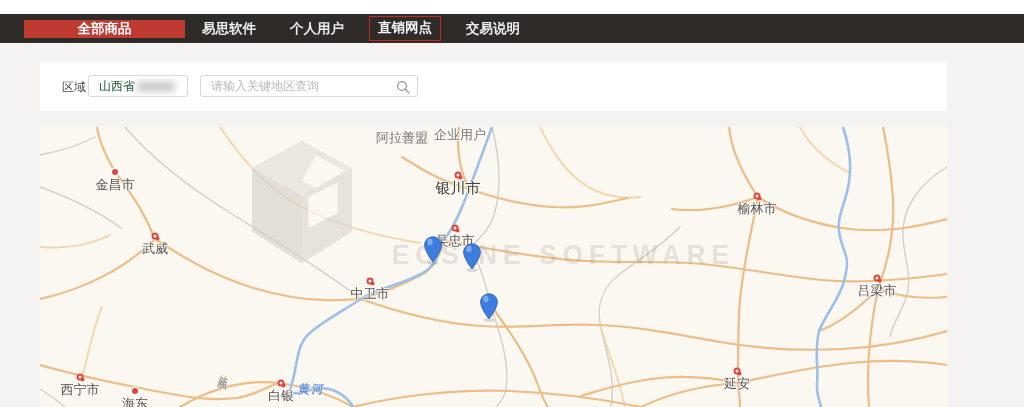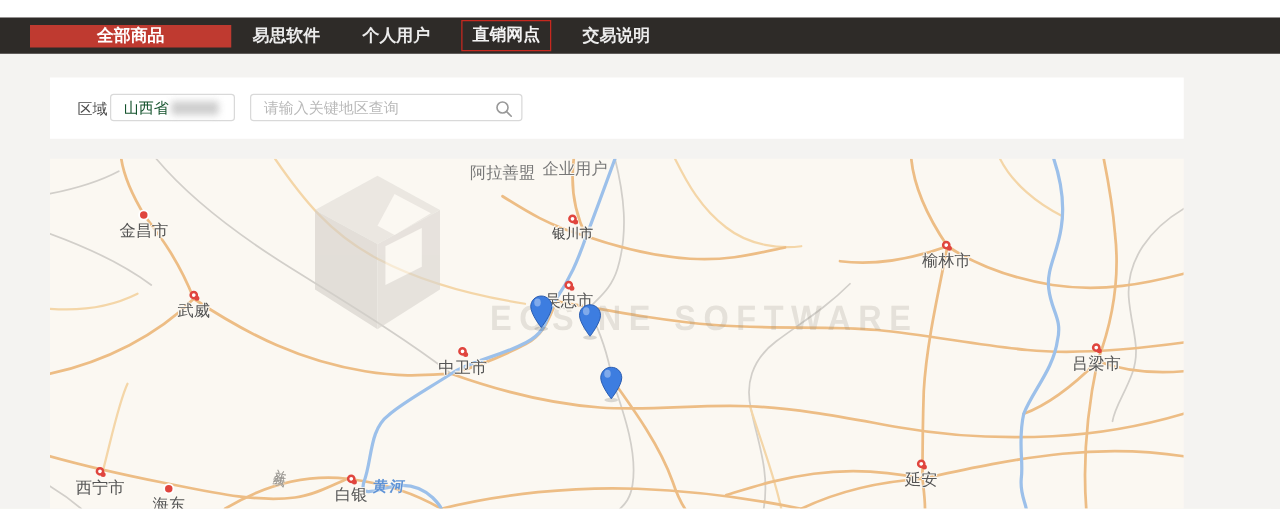--- a/index.html
+++ b/index.html
@@ -90,21 +90,21 @@
   .c-ring{position:relative;}
   .c-dot{
     width:6px;height:6px;border-radius:50%;background:#e0453e;
     box-shadow:0 0 0 1.5px #fff;
   }
   .city .c-label{
     position:absolute;transform:translateX(-50%);top:4px;
     font-size:13px;color:#555;white-space:nowrap;
     text-shadow:-1px 0 #fbf8f2,1px 0 #fbf8f2,0 -1px #fbf8f2,0 1px #fbf8f2;
   }
-  .city.large .c-label{font-size:11px;color:#3c3c3c;}
+  .city.large .c-label{font-size:15px;color:#3c3c3c;}
   .city.noicon .c-label{top:-6px;color:#787878;}
 
   .water-label{
     position:absolute;transform:translate(-50%,-50%) skewX(-8deg);
     font-size:11.5px;color:#5f93d6;font-weight:700;letter-spacing:2px;
     text-shadow:0 0 2px #fbf8f2;pointer-events:none;white-space:nowrap;
   }
   .railway-label{
     position:absolute;writing-mode:vertical-rl;transform:rotate(12deg);
     font-size:10px;color:#9a9792;letter-spacing:2px;pointer-events:none;

